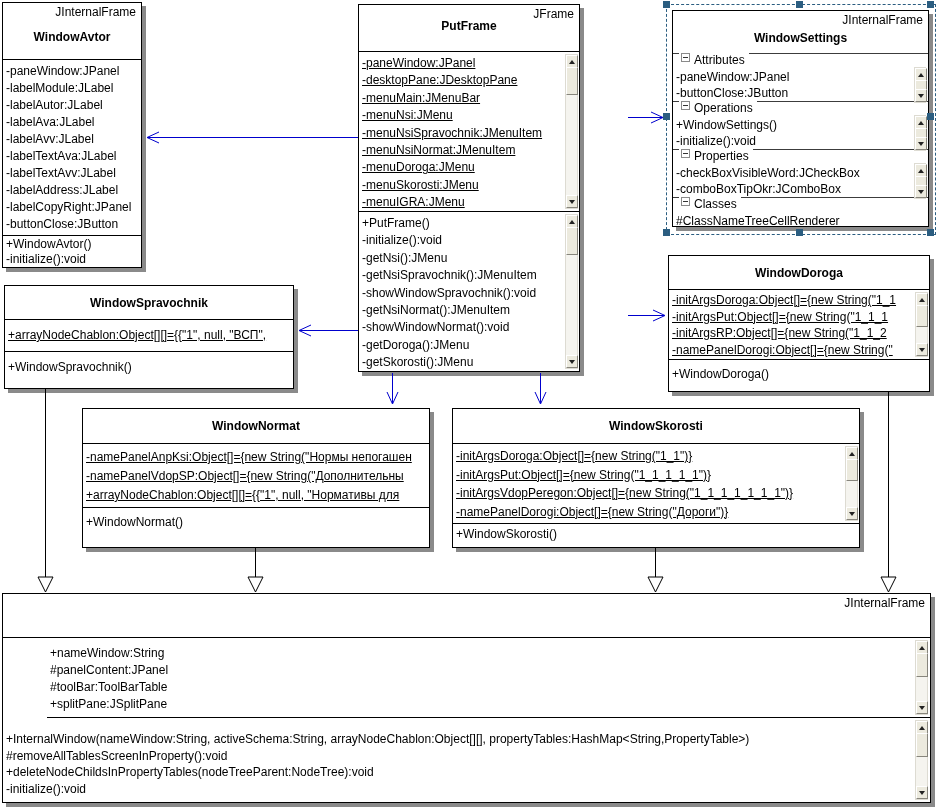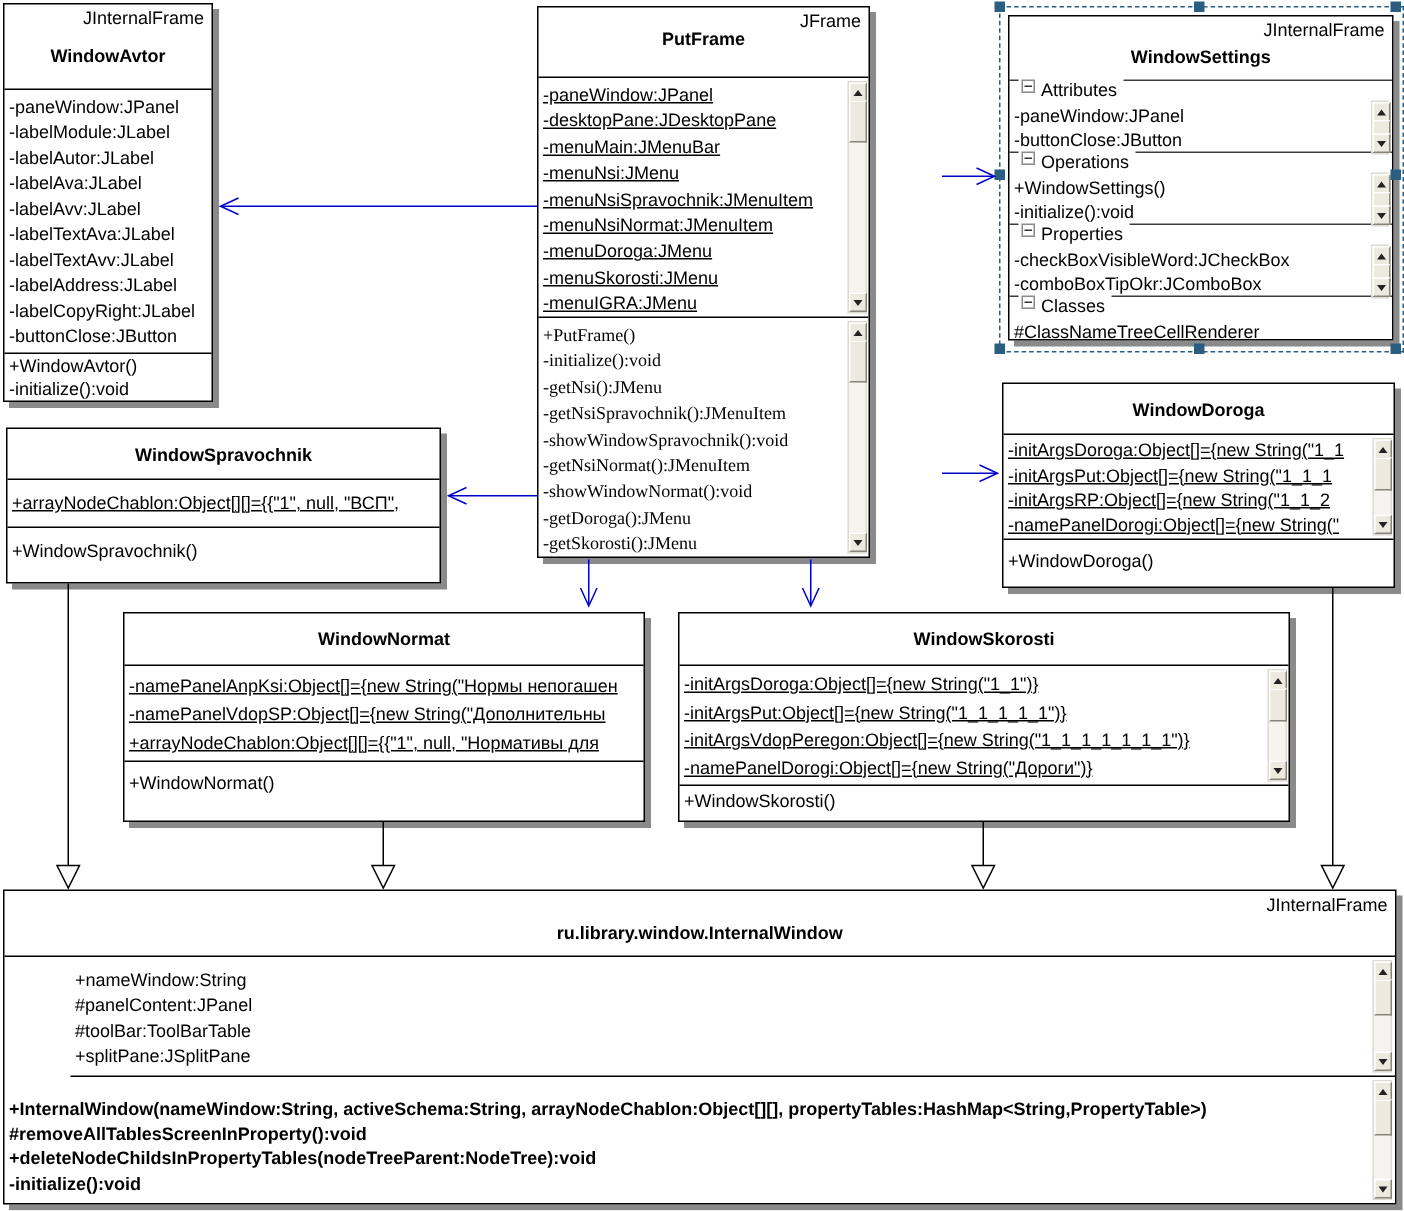--- a/index.html
+++ b/index.html
@@ -48,21 +48,21 @@
     </div>
     <div class="sec bb" style="height:176px;padding-top:3px;line-height:17px;">
       <div class="m">-paneWindow:JPanel</div>
       <div class="m">-labelModule:JLabel</div>
       <div class="m">-labelAutor:JLabel</div>
       <div class="m">-labelAva:JLabel</div>
       <div class="m">-labelAvv:JLabel</div>
       <div class="m">-labelTextAva:JLabel</div>
       <div class="m">-labelTextAvv:JLabel</div>
       <div class="m">-labelAddress:JLabel</div>
-      <div class="m">-labelCopyRight:JLabel</div>
+      <div class="m">-labelCopyRight:JPanel</div>
       <div class="m">-buttonClose:JButton</div>
     </div>
     <div class="sec" style="height:31px;padding-top:1px;line-height:15px;">
       <div class="m">+WindowAvtor()</div>
       <div class="m">-initialize():void</div>
     </div>
   </div>
 
   <div class="box" style="left:358px;top:4px;width:222px;height:368px;">
     <div class="hdr" style="height:47px;">
@@ -82,21 +82,21 @@
       <div class="sb" style="top:2px;bottom:2px;right:1px;">
         <span class="sbtn up">
             <i class="tu"></i>
           </span>
         <span class="sthumb" style="top:12px;height:26px;"></span>
         <span class="sbtn down">
             <i class="td"></i>
           </span>
       </div>
     </div>
-    <div class="sec" style="height:159px;padding-top:3px;line-height:17.4px;font-family:Liberation Serif, serif;">
+    <div class="sec" style="height:159px;padding-top:3px;line-height:17.4px;">
       <div class="m">+PutFrame()</div>
       <div class="m">-initialize():void</div>
       <div class="m">-getNsi():JMenu</div>
       <div class="m">-getNsiSpravochnik():JMenuItem</div>
       <div class="m">-showWindowSpravochnik():void</div>
       <div class="m">-getNsiNormat():JMenuItem</div>
       <div class="m">-showWindowNormat():void</div>
       <div class="m">-getDoroga():JMenu</div>
       <div class="m">-getSkorosti():JMenu</div>
       <div class="sb" style="top:2px;bottom:2px;right:1px;">
@@ -264,38 +264,37 @@
       </div>
     </div>
     <div class="sec" style="height:23px;padding-top:2px;line-height:17px;">
       <div class="m">+WindowSkorosti()</div>
     </div>
   </div>
 
   <div class="box" style="left:2px;top:593px;width:929px;height:210px;">
     <div class="hdr" style="height:44px;">
       <div class="stereo">JInternalFrame</div>
-      <div class="btitle" style="top:21px;">ru.library.window.InternalWindow</div>
     </div>
     <div class="sec bb" style="height:80px;padding-top:7px;line-height:17px;margin-left:44px;">
       <div class="m">+nameWindow:String</div>
       <div class="m">#panelContent:JPanel</div>
       <div class="m">#toolBar:ToolBarTable</div>
       <div class="m">+splitPane:JSplitPane</div>
       <div class="sb" style="top:2px;bottom:2px;right:2px;">
         <span class="sbtn up">
             <i class="tu"></i>
           </span>
         <span class="sthumb" style="top:12px;height:22px;"></span>
         <span class="sbtn down">
             <i class="td"></i>
           </span>
       </div>
     </div>
-    <div class="sec" style="height:84px;padding-top:13px;line-height:16.5px;font-weight:bold;">
+    <div class="sec" style="height:84px;padding-top:13px;line-height:16.5px;">
       <div class="m">+InternalWindow(nameWindow:String, activeSchema:String, arrayNodeChablon:Object[][], propertyTables:HashMap&lt;String,PropertyTable&gt;)</div>
       <div class="m">#removeAllTablesScreenInProperty():void</div>
       <div class="m">+deleteNodeChildsInPropertyTables(nodeTreeParent:NodeTree):void</div>
       <div class="m">-initialize():void</div>
       <div class="sb" style="top:2px;bottom:2px;right:2px;">
         <span class="sbtn up">
             <i class="tu"></i>
           </span>
         <span class="sthumb" style="top:12px;height:22px;"></span>
         <span class="sbtn down">

